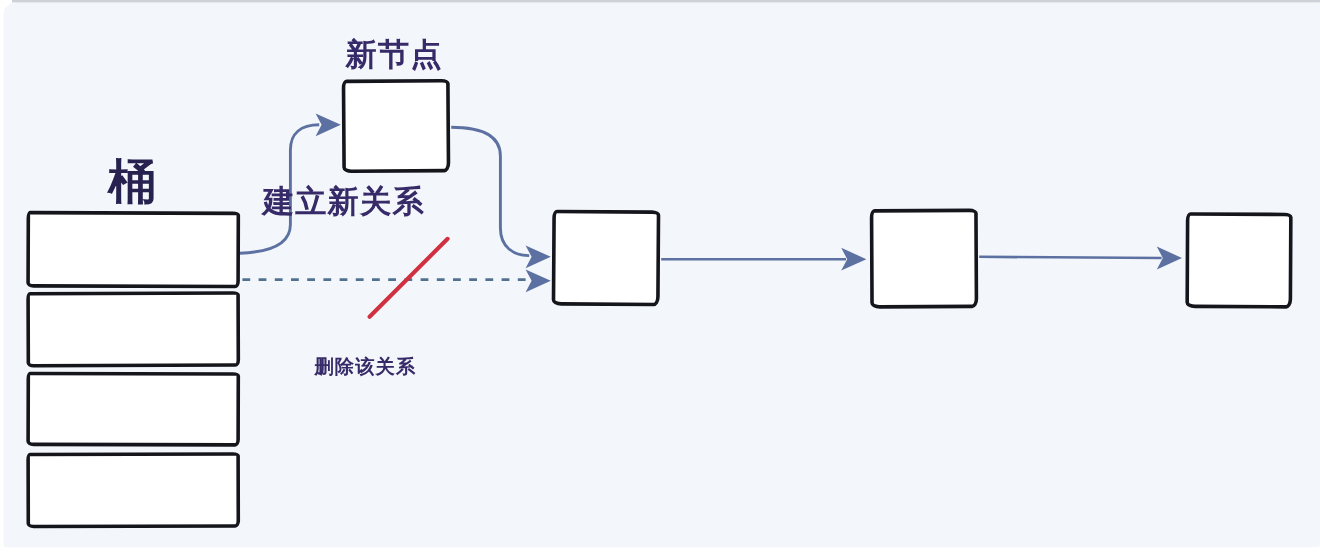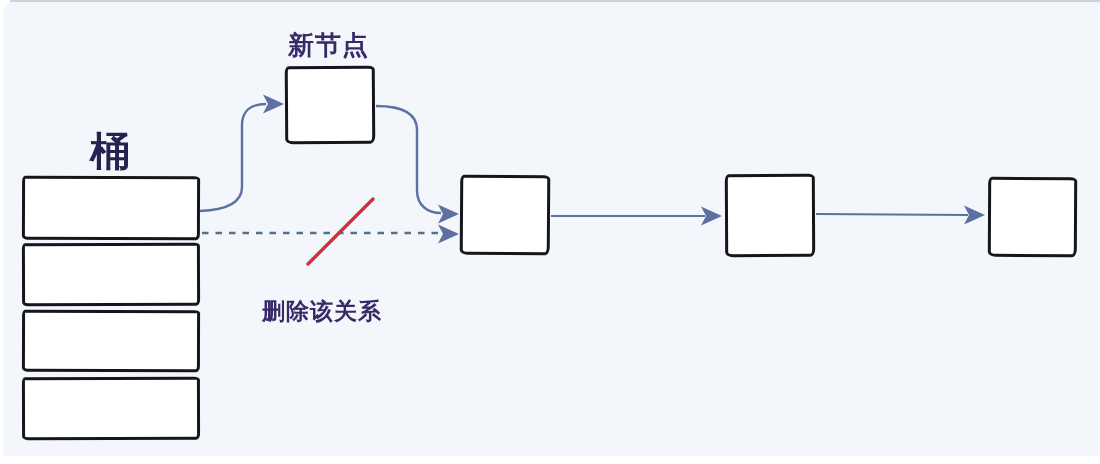--- a/index.html
+++ b/index.html
@@ -34,21 +34,21 @@
   .lbl{
     position:absolute;color:var(--label-text,#362a68);
     font-weight:600;white-space:nowrap;letter-spacing:1px;
   }
   .bucket-title{
     position:absolute;color:var(--bucket-text,#272150);
     font-size:40px;font-weight:700;text-align:center;
   }
   .new-node-title{font-size:26px;font-family:Liberation Serif, serif;}
   .create-label{font-size:26px;}
-  .delete-label{font-size:23px;font-family:Liberation Serif, serif;}
+  .delete-label{font-size:16px;font-family:Liberation Serif, serif;}
 </style>
 </head>
 <body>
 
 <div class="stage">
   <div class="canvas"></div>
   <div class="top-hairline"></div>
 
   <svg class="wires" viewBox="0 0 1100 464">
 
@@ -76,14 +76,15 @@
   <div class="bucket-cell" style="top:310px;height:62px;transform:rotate(.15deg);"></div>
   <div class="bucket-cell" style="top:377px;height:63px;transform:rotate(-.15deg);"></div>
 
   <div class="lbl new-node-title" style="left:288px;top:28px;">新节点</div>
   <div class="box" style="left:285px;top:66px;width:90px;height:78px;transform:rotate(-.4deg);"></div>
 
   <div class="box" style="left:460px;top:175px;width:90px;height:80px;transform:rotate(.4deg);"></div>
   <div class="box" style="left:725px;top:174px;width:90px;height:83px;transform:rotate(-.3deg);"></div>
   <div class="box" style="left:988px;top:177px;width:89px;height:80px;transform:rotate(.3deg);"></div>
 
+  <div class="lbl create-label" style="left:219px;top:151px;">建立新关系</div>
   <div class="lbl delete-label" style="left:262px;top:296px;">删除该关系</div>
 </div>
 
 </body></html>

